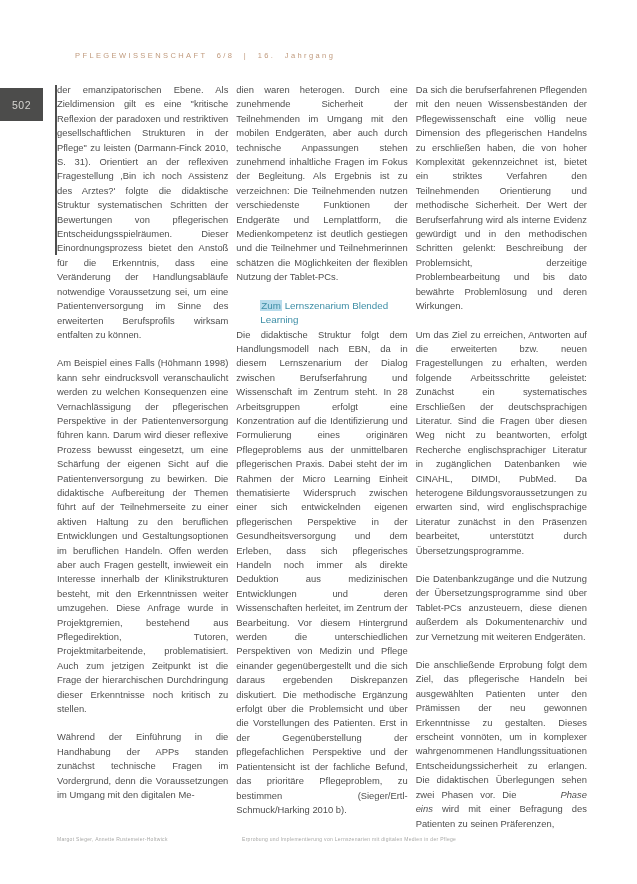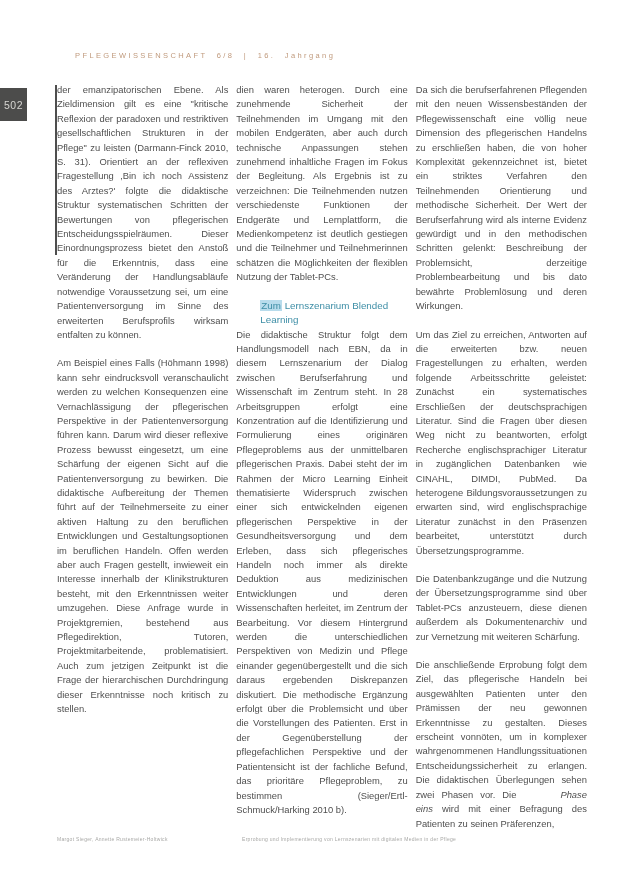--- a/index.html
+++ b/index.html
@@ -7,21 +7,21 @@
     position:relative; width:637px; height:884px; background:#ffffff;
     font-family:"Liberation Sans", sans-serif; overflow:hidden;
     box-shadow:0 0 4px rgba(0,0,0,.15);
   }
   .running-header {
     position:absolute; top:51px; left:75px;
     font-size:7.5px; letter-spacing:2.4px; word-spacing:5px;
     color:#c09a7d; white-space:nowrap;
   }
   .page-badge {
-    position:absolute; top:88px; left:0; width:27px; height:33px;
+    position:absolute; top:88px; left:0; width:43px; height:33px;
     background:#4c4c4b; color:#d6d5d1;
     display:flex; align-items:center; justify-content:center;
     font-size:10.5px; letter-spacing:.5px;
   }
   .margin-rule {
     position:absolute; left:55px; top:85px; width:1.5px; height:170px;
     background:#4e4e4e;
   }
   .columns {
     position:absolute; top:83px; left:57px; width:530px;
@@ -60,32 +60,33 @@
 
   <div class="page-badge">502</div>
 
   <div class="margin-rule"></div>
 
   <div class="columns">
 
     <div class="col">
       <p>der emanzipatorischen Ebene. Als Zieldimension gilt es eine "kritische Reflexion der paradoxen und restriktiven gesellschaftlichen Strukturen in der Pflege" zu leisten (Darmann-Finck 2010, S. 31). Orientiert an der reflexiven Fragestellung ‚Bin ich noch Assistenz des Arztes?' folgte die didaktische Struktur systematischen Schritten der Bewertungen von pflegerischen Entscheidungsspielräumen. Dieser Einordnungsprozess bietet den Anstoß für die Erkenntnis, dass eine Veränderung der Handlungsabläufe notwendige Voraussetzung sei, um eine Patientenversorgung im Sinne des erweiterten Berufsprofils wirksam entfalten zu können.</p>
       <p>Am Beispiel eines Falls (Höhmann 1998) kann sehr eindrucksvoll veranschaulicht werden zu welchen Konsequenzen eine Vernachlässigung der pflegerischen Perspektive in der Patientenversorgung führen kann. Darum wird dieser reflexive Prozess bewusst eingesetzt, um eine Schärfung der eigenen Sicht auf die Patientenversorgung zu bewirken. Die didaktische Aufbereitung der Themen führt auf der Teilnehmerseite zu einer aktiven Haltung zu den beruflichen Entwicklungen und Gestaltungsoptionen im beruflichen Handeln. Offen werden aber auch Fragen gestellt, inwieweit ein Interesse innerhalb der Klinikstrukturen besteht, mit den Erkenntnissen weiter umzugehen. Diese Anfrage wurde in Projektgremien, bestehend aus Pflegedirektion, Tutoren, Projektmitarbeitende, problematisiert. Auch zum jetzigen Zeitpunkt ist die Frage der hierarchischen Durchdringung dieser Erkenntnisse noch kritisch zu stellen.</p>
+      <p>Während der Einführung in die Handhabung der APPs standen zunächst technische Fragen im Vordergrund, denn die Voraussetzungen im Umgang mit den digitalen Me-</p>
     </div>
 
     <div class="col">
       <p>dien waren heterogen. Durch eine zunehmende Sicherheit der Teilnehmenden im Umgang mit den mobilen Endgeräten, aber auch durch technische Anpassungen stehen zunehmend inhaltliche Fragen im Fokus der Begleitung. Als Ergebnis ist zu verzeichnen: Die Teilnehmenden nutzen verschiedenste Funktionen der Endgeräte und Lernplattform, die Medienkompetenz ist deutlich gestiegen und die Teilnehmer und Teilnehmerinnen schätzen die Möglichkeiten der flexiblen Nutzung der Tablet-PCs.</p>
       <h3 class="subheading"><span class="hl">Zum</span><span> Lernszenarium Blended Learning</span></h3>
       <p>Die didaktische Struktur folgt dem Handlungsmodell nach EBN, da in diesem Lernszenarium der Dialog zwischen Berufserfahrung und Wissenschaft im Zentrum steht. In 28 Arbeitsgruppen erfolgt eine Konzentration auf die Identifizierung und Formulierung eines originären Pflegeproblems aus der unmittelbaren pflegerischen Praxis. Dabei steht der im Rahmen der Micro Learning Einheit thematisierte Widerspruch zwischen einer sich entwickelnden eigenen pflegerischen Perspektive in der Gesundheitsversorgung und dem Erleben, dass sich pflegerisches Handeln noch immer als direkte Deduktion aus medizinischen Entwicklungen und deren Wissenschaften herleitet, im Zentrum der Bearbeitung. Vor diesem Hintergrund werden die unterschiedlichen Perspektiven von Medizin und Pflege einander gegenübergestellt und die sich daraus ergebenden Diskrepanzen diskutiert. Die methodische Ergänzung erfolgt über die Problemsicht und über die Vorstellungen des Patienten. Erst in der Gegenüberstellung der pflegefachlichen Perspektive und der Patientensicht ist der fachliche Befund, das prioritäre Pflegeproblem, zu bestimmen (Sieger/Ertl-Schmuck/Harking 2010 b).</p>
     </div>
 
     <div class="col">
       <p>Da sich die berufserfahrenen Pflegenden mit den neuen Wissensbeständen der Pflegewissenschaft eine völlig neue Dimension des pflegerischen Handelns zu erschließen haben, die von hoher Komplexität gekennzeichnet ist, bietet ein striktes Verfahren den Teilnehmenden Orientierung und methodische Sicherheit. Der Wert der Berufserfahrung wird als interne Evidenz gewürdigt und in den methodischen Schritten gelenkt: Beschreibung der Problemsicht, derzeitige Problembearbeitung und bis dato bewährte Problemlösung und deren Wirkungen.</p>
       <p>Um das Ziel zu erreichen, Antworten auf die erweiterten bzw. neuen Fragestellungen zu erhalten, werden folgende Arbeitsschritte geleistet: Zunächst ein systematisches Erschließen der deutschsprachigen Literatur. Sind die Fragen über diesen Weg nicht zu beantworten, erfolgt Recherche englischsprachiger Literatur in zugänglichen Datenbanken wie CINAHL, DIMDI, PubMed. Da heterogene Bildungsvoraussetzungen zu erwarten sind, wird englischsprachige Literatur zunächst in den Präsenzen bearbeitet, unterstützt durch Übersetzungsprogramme.</p>
-      <p>Die Datenbankzugänge und die Nutzung der Übersetzungsprogramme sind über Tablet-PCs anzusteuern, diese dienen außerdem als Dokumentenarchiv und zur Vernetzung mit weiteren Schärfung.</p>
+      <p>Die Datenbankzugänge und die Nutzung der Übersetzungsprogramme sind über Tablet-PCs anzusteuern, diese dienen außerdem als Dokumentenarchiv und zur Vernetzung mit weiteren Endgeräten.</p>
       <p><span>Die anschließende Erprobung folgt dem Ziel, das pflegerische Handeln bei ausgewählten Patienten unter den Prämissen der neu gewonnen Erkenntnisse zu gestalten. Dieses erscheint vonnöten, um in komplexer wahrgenommenen Handlungssituationen Entscheidungssicherheit zu erlangen. Die didaktischen Überlegungen sehen zwei Phasen vor. Die </span><em>Phase eins</em><span> wird mit einer Befragung des Patienten zu seinen Präferenzen,</span></p>
     </div>
 
   </div>
 
   <div class="footer-line">
     <span class="footer-authors">Margot Sieger, Annette Rustemeier-Holtwick</span>
     <span class="footer-title">Erprobung und Implementierung von Lernszenarien mit digitalen Medien in der Pflege</span>
   </div>
 

